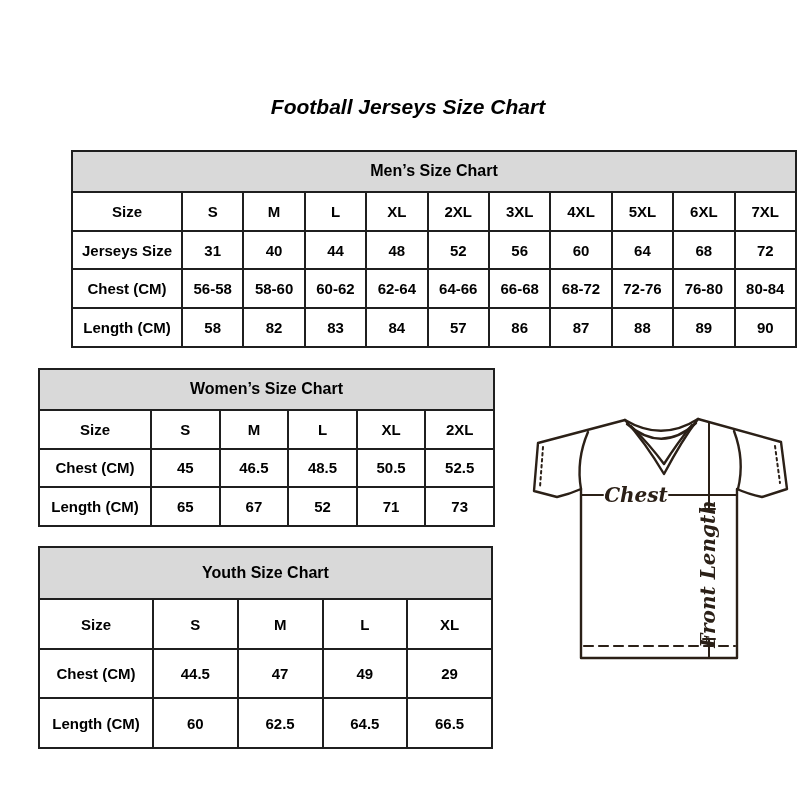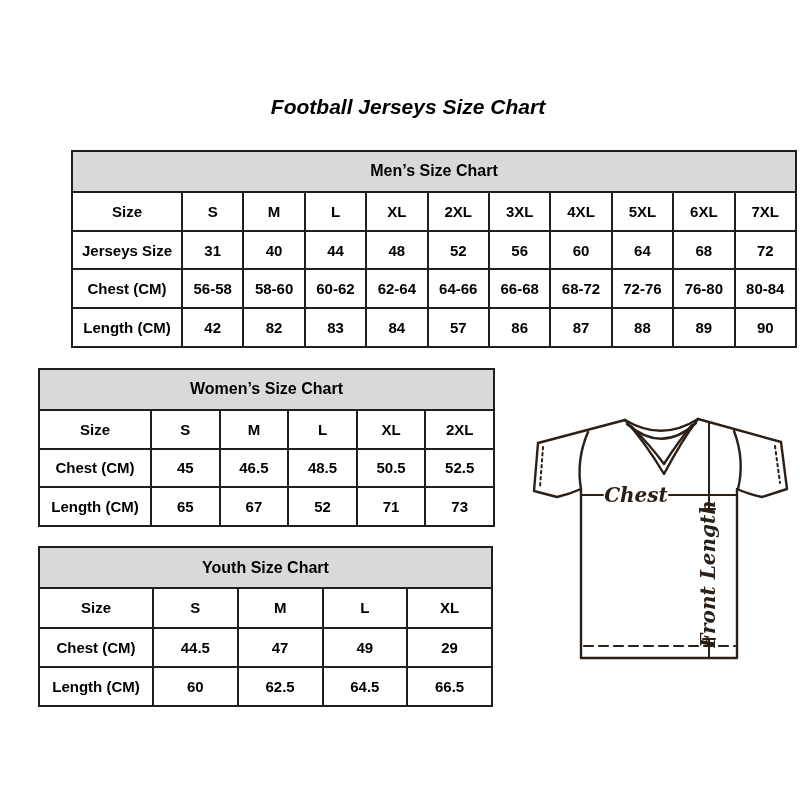--- a/index.html
+++ b/index.html
@@ -11,21 +11,21 @@
            font-size:21px; font-weight:bold; color:#000;font-style:italic; }
 
   table { border-collapse:collapse; table-layout:fixed; position:absolute; background:#fff; }
   table td { border:2px solid #1f1f1f; text-align:center; vertical-align:middle;
              font-weight:bold; font-size:15px; color:#000; padding:0 2px;
              overflow:hidden; white-space:nowrap; }
   td.tbl-title { background:#d9d9d9; font-size:16px; }
 
   #mens-table   { left:38px; top:150px; width:726px; height:198px;margin-left:33px; }
   #womens-table { left:38px; top:368px; width:457px; height:159px; }
-  #youth-table  { left:38px; top:546px; width:455px; height:161px; }
+  #youth-table  { left:38px; top:546px; width:455px; height:203px; }
   #mens-table   col.label-col { width:110px; }
   #womens-table col.label-col { width:112px; }
   #youth-table  col.label-col { width:114px; }
 
   .jersey-wrap { position:absolute; left:524px; top:398px; width:278px; height:278px;text-decoration:underline; }
   .jersey-wrap svg { width:100%; height:100%; display:block; }
   .diagram-label { font-family:"DejaVu Serif","Liberation Serif",serif;
                    font-style:italic; font-weight:bold; }
 </style>
 </head>
@@ -87,21 +87,21 @@
           <td>62-64</td>
           <td>64-66</td>
           <td>66-68</td>
           <td>68-72</td>
           <td>72-76</td>
           <td>76-80</td>
           <td>80-84</td>
         </tr>
         <tr>
           <td>Length (CM)</td>
-          <td>42</td>
+          <td>58</td>
           <td>82</td>
           <td>83</td>
           <td>84</td>
           <td>57</td>
           <td>86</td>
           <td>87</td>
           <td>88</td>
           <td>89</td>
           <td>90</td>
         </tr>

